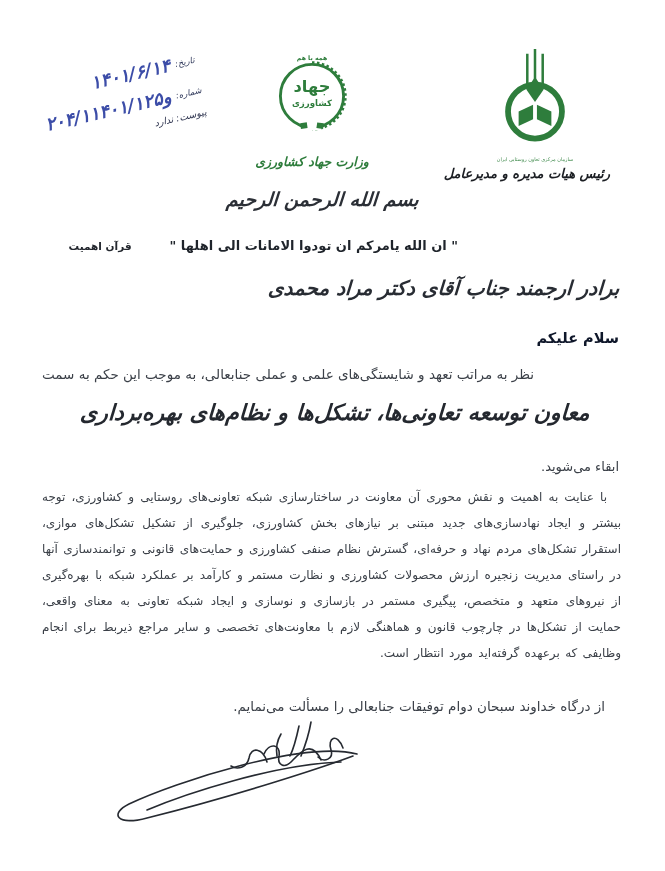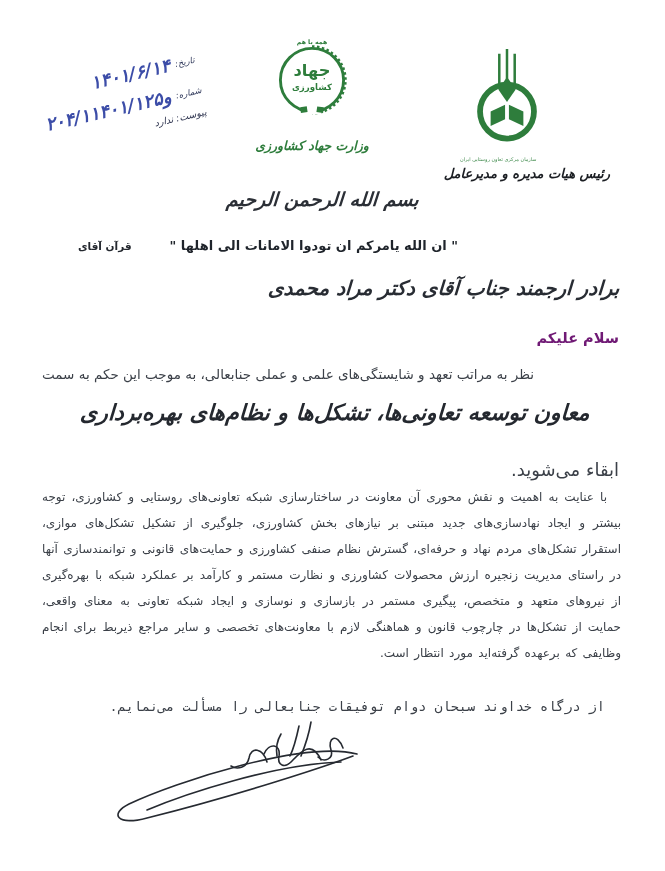--- a/index.html
+++ b/index.html
@@ -23,29 +23,29 @@
     font-size:8.5px;color:#2c3558;font-style:italic;vertical-align:middle;
   }
   .stamp-value{
     font-size:18px;font-weight:bold;font-style:italic;
     color:#3c4da8;letter-spacing:1px;vertical-align:middle;
   }
   .stamp-value.ltr{direction:ltr;unicode-bidi:embed;display:inline-block;}
   .stamp-attach{font-size:9.5px;color:#2f3550;font-style:italic;line-height:16px;}
   
   .ministry{
-    position:absolute;left:252px;top:34px;width:120px;text-align:center;
+    position:absolute;left:252px;top:50px;width:120px;text-align:center;
   }
   .ministry-caption{
     margin-top:10px;font-size:12.5px;font-weight:bold;font-style:italic;
     color:#2e7d3c;white-space:nowrap;
   }
   
   .org{
-    position:absolute;left:460px;top:48px;width:150px;text-align:left;
+    position:absolute;left:460px;top:48px;width:150px;text-align:center;
   }
   .org-caption{
     margin-top:0;font-size:5px;color:#3f8a4c;white-space:nowrap;
     letter-spacing:-0.3px;
   }
   .org-title{
     margin-top:4px;font-size:13px;font-weight:bold;font-style:italic;
     color:#1b1e23;white-space:nowrap;
   }
   
@@ -61,44 +61,44 @@
   }
   .verse-text{font-size:13px;font-weight:bold;color:#1f242b;white-space:nowrap;}
   .verse-source{font-size:10.5px;font-weight:bold;color:#23272e;white-space:nowrap;}
   .addressee{
     position:absolute;right:46px;top:276px;
     font-size:20px;font-weight:600;font-style:italic;color:#282c33;
     white-space:nowrap;transform:skewX(-3deg);
   }
   .salutation{
     position:absolute;right:46px;top:330px;
-    font-size:14.5px;font-weight:bold;color:#701a75;white-space:nowrap;
+    font-size:14.5px;font-weight:bold;color:#0f172a;white-space:nowrap;
   }
   .intro-line{
     position:absolute;left:42px;right:44px;top:362px;
     font-size:13.5px;color:#3b4048;text-align:left;padding-right:16px;
     line-height:24px;
   }
   .position-title{
     position:absolute;left:55px;right:50px;top:400px;text-align:center;
     font-size:22px;font-weight:600;font-style:italic;color:#24282f;
     white-space:nowrap;transform:skewX(-3deg);
   }
   .confirmation{
     position:absolute;right:46px;top:459px;
-    font-size:18px;color:#3b4048;white-space:nowrap;margin-left:38px;
+    font-size:13px;color:#3b4048;white-space:nowrap;margin-left:38px;
   }
   .body-paragraph{
     position:absolute;left:42px;right:44px;top:484px;
     font-size:12px;color:#3b4048;line-height:26px;
     text-align:justify;text-indent:14px;word-spacing:1.5px;
   }
   .closing-line{
     position:absolute;left:42px;right:44px;top:698px;
-    font-size:13.5px;color:#3b4048;text-align:right;padding-right:16px;font-family:Liberation Mono, monospace;
+    font-size:13.5px;color:#3b4048;text-align:right;padding-right:16px;
   }
   .signature{position:absolute;left:95px;top:712px;}
 </style>
 </head>
 <body>
 
 <div class="page">
 
   <div class="stamp">
     <div class="stamp-row">
@@ -136,21 +136,21 @@
       <text x="48" y="90" text-anchor="middle" font-size="4" fill="#ffffff">⠂⠂⠂</text>
     </svg>
     <div class="org-caption">سازمان مرکزی تعاون روستایی ایران</div>
     <div class="org-title">رئیس هیات مدیره و مدیرعامل</div>
   </div>
 
   <div class="bismillah">بسم الله الرحمن الرحیم</div>
 
   <div class="verse-row">
     <span class="verse-text">" ان الله یامرکم ان تودوا الامانات الی اهلها "</span>
-    <span class="verse-source">قرآن آقای</span>
+    <span class="verse-source">قرآن اهمیت</span>
   </div>
 
   <div class="addressee">برادر ارجمند جناب آقای دکتر مراد محمدی</div>
 
   <div class="salutation">سلام علیکم</div>
 
   <div class="intro-line">نظر به مراتب تعهد و شایستگی‌های علمی و عملی جنابعالی، به موجب این حکم به سمت</div>
 
   <div class="position-title">معاون توسعه تعاونی‌ها، تشکل‌ها و نظام‌های بهره‌برداری</div>
 

